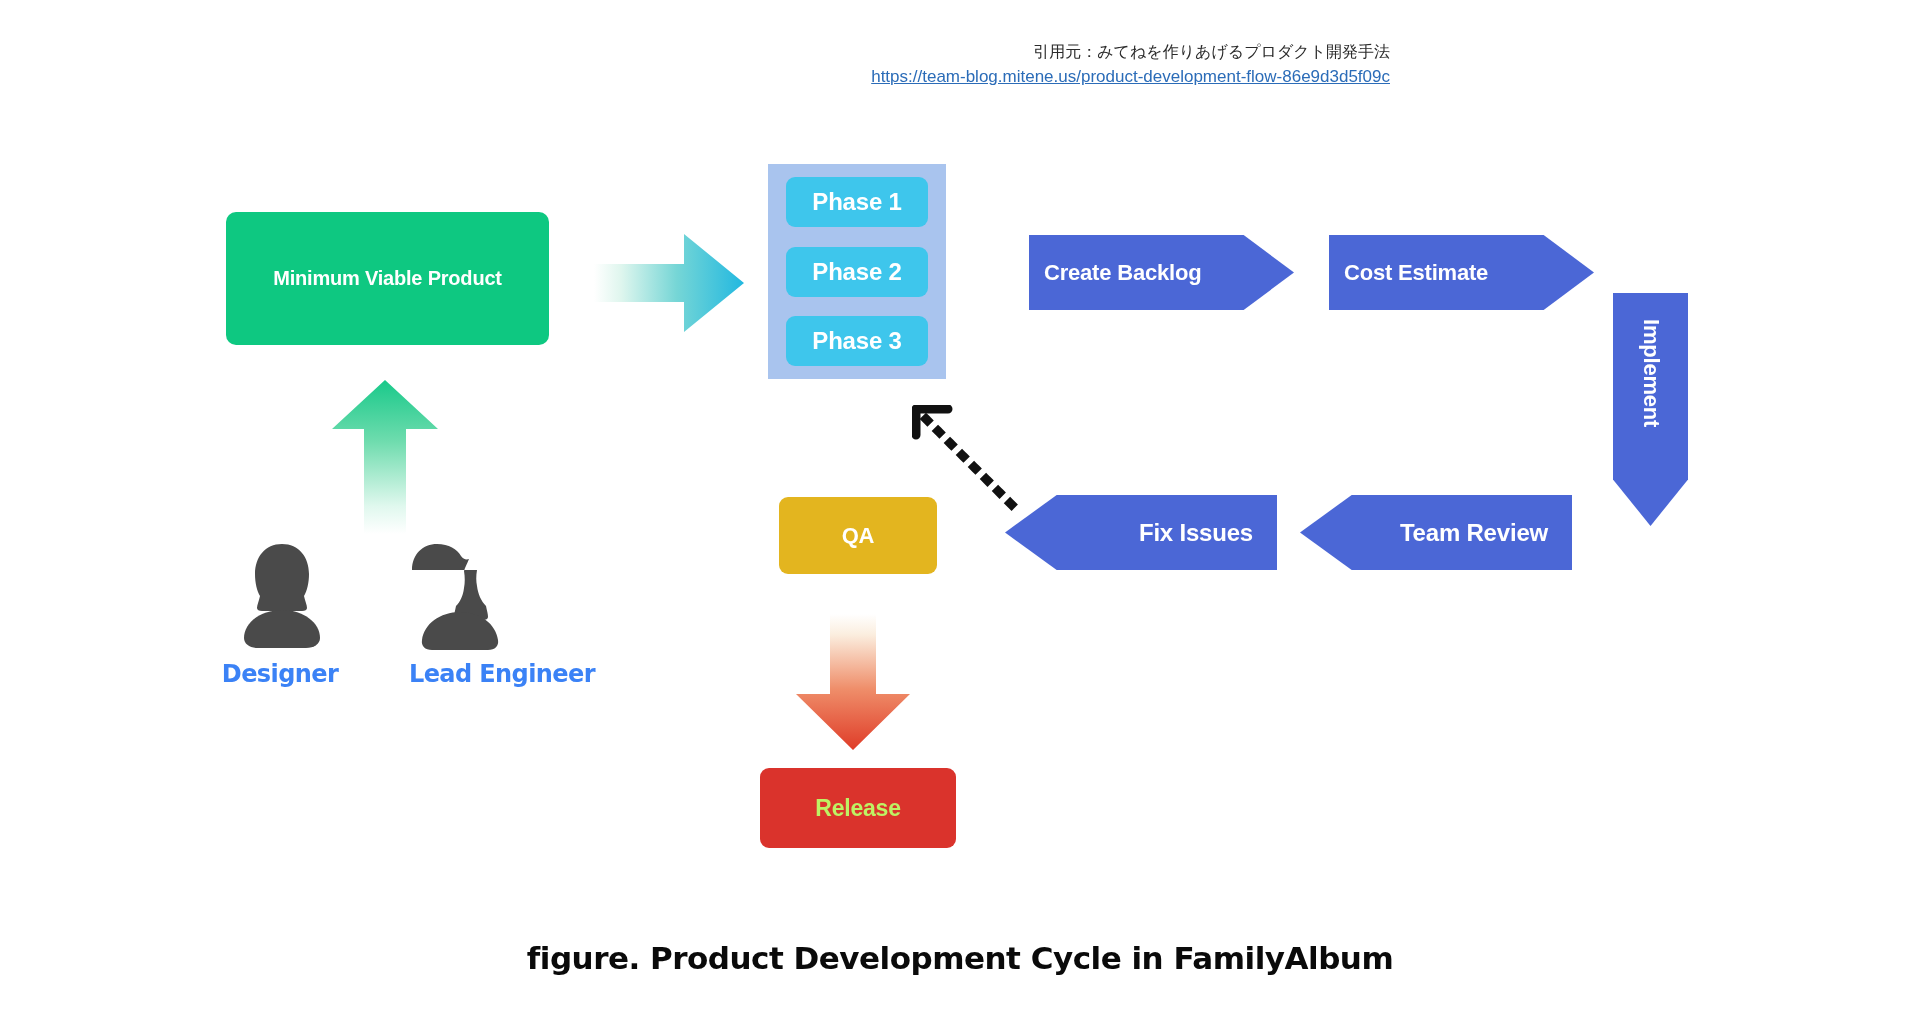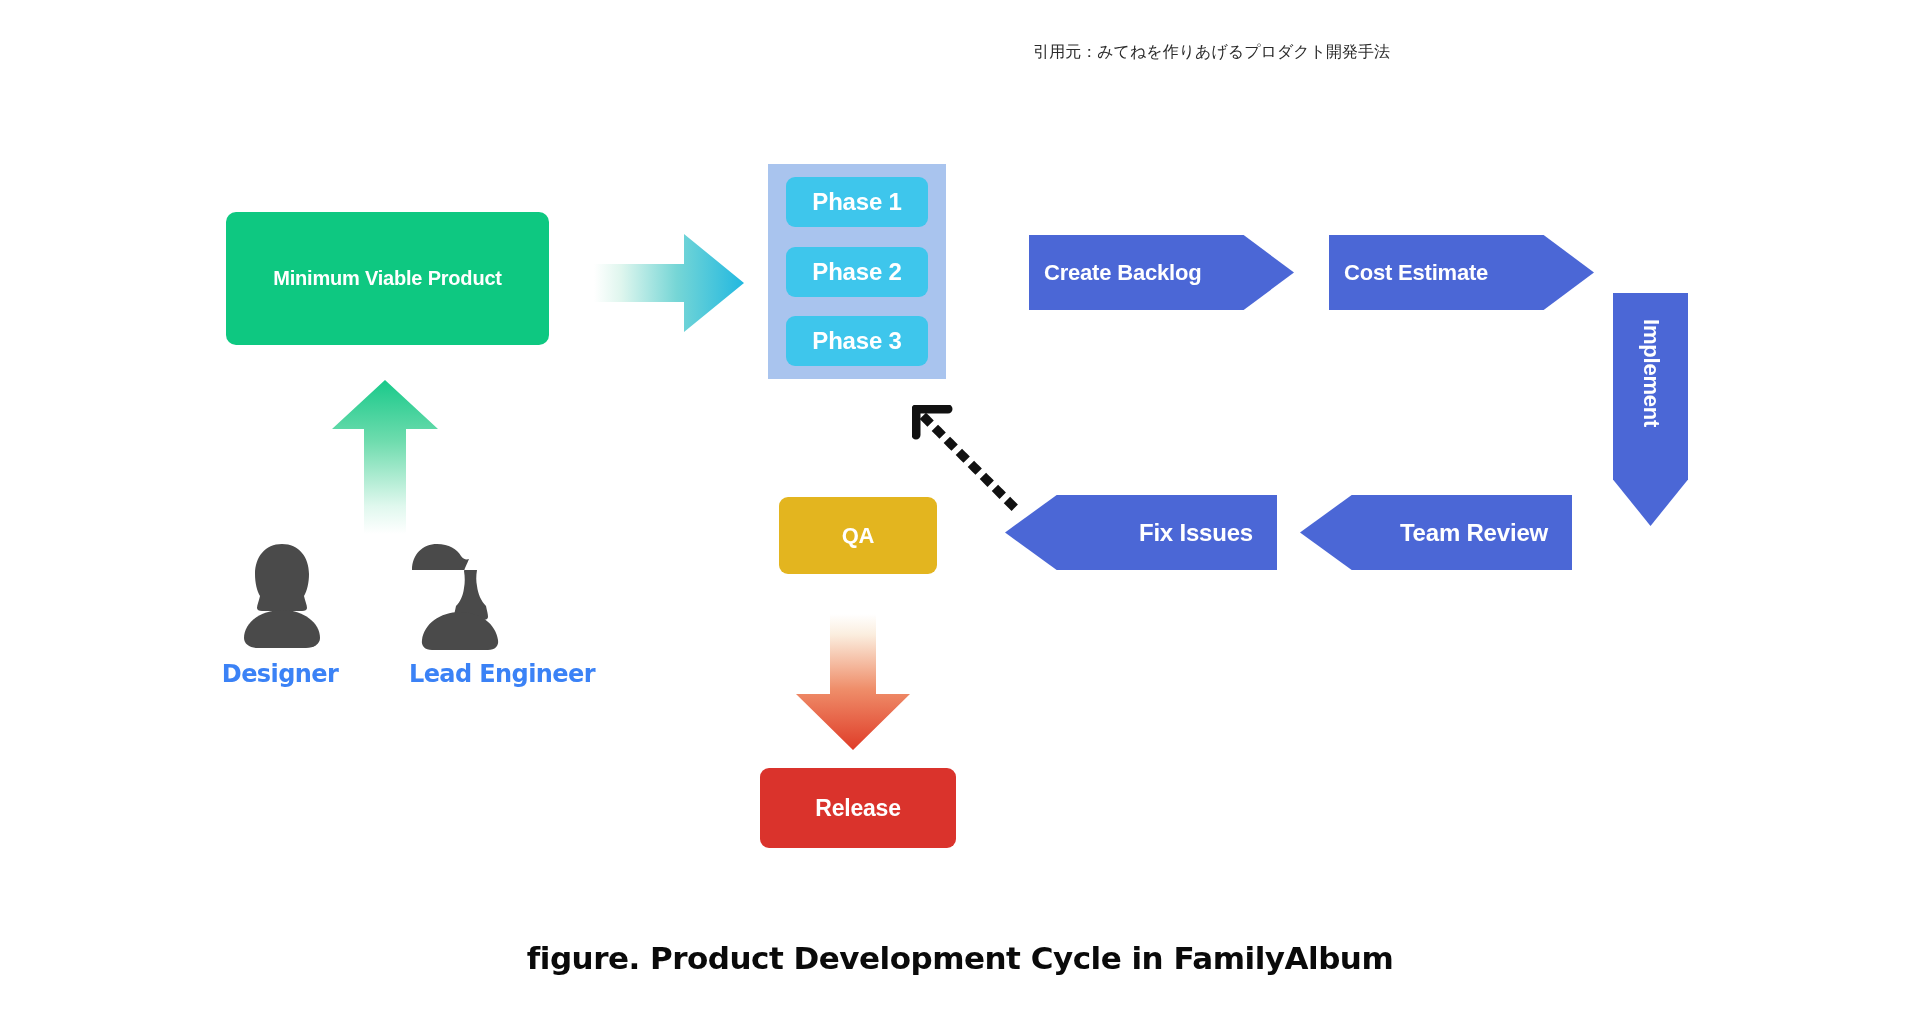--- a/index.html
+++ b/index.html
@@ -204,21 +204,21 @@
     top: 768px;
     width: 196px;
     height: 80px;
     background: #da332c;
     border-radius: 9px;
     display: flex;
     align-items: center;
     justify-content: center;
   }
   .release-box .lbl {
-    color: #ffffff;
+    color: #bef264;
     font-size: 23px;
     font-weight: 700;
     letter-spacing: -0.2px;
   }
 
   
   .red-arrow {
     position: absolute;
     left: 792px;
     top: 614px;
@@ -279,20 +279,21 @@
     font-family: "DejaVu Sans", "Liberation Sans", sans-serif;
   }
 </style>
 </head>
 <body>
 
 <div class="canvas">
 
   <div class="attribution">
     <div class="src-line">引用元：みてねを作りあげるプロダクト開発手法</div>
+    <a class="src-url">https://team-blog.mitene.us/product-development-flow-86e9d3d5f09c</a>
   </div>
 
   <div class="mvp-box">
     <span class="lbl">Minimum Viable Product</span>
   </div>
 
   <div class="cyan-arrow">
     <svg width="150" height="106" viewBox="0 0 150 106">
       <defs>
         <linearGradient id="gcyan" x1="0" y1="0" x2="1" y2="0">

